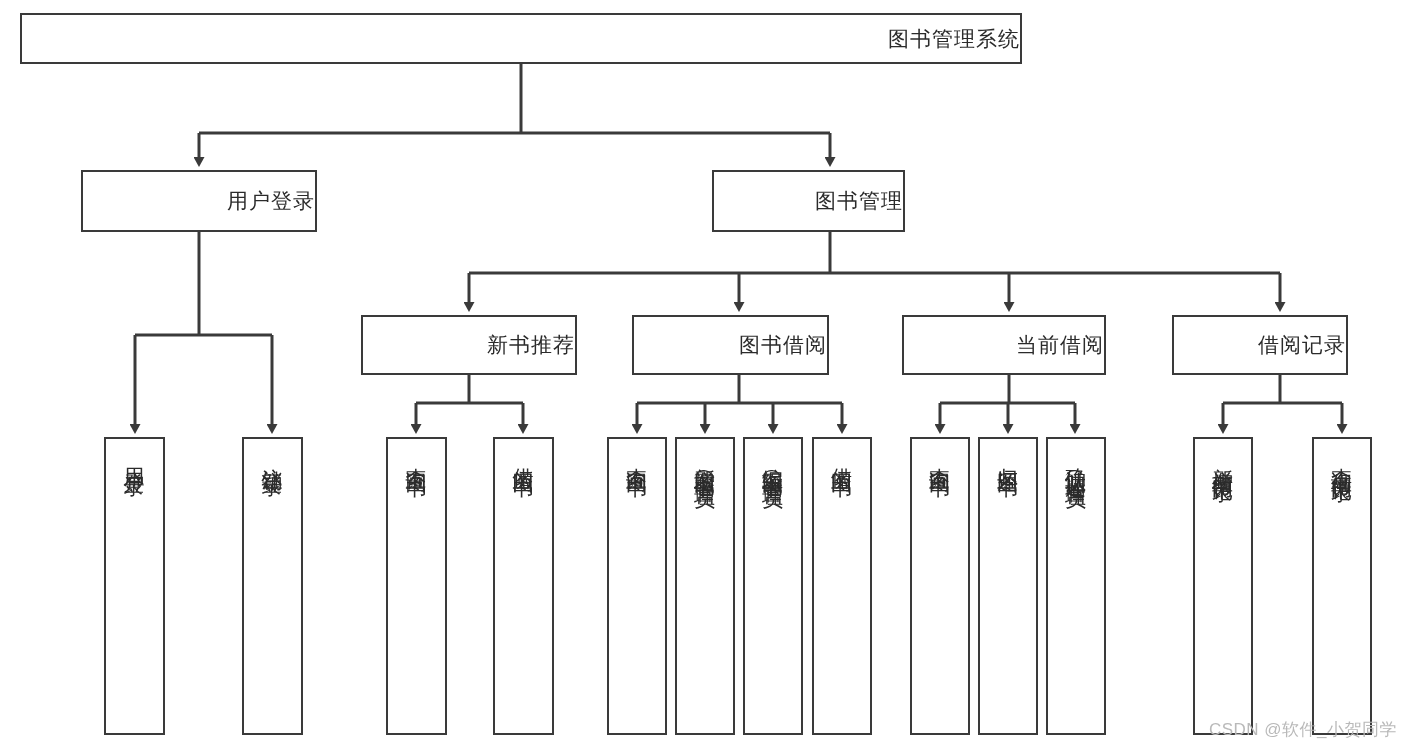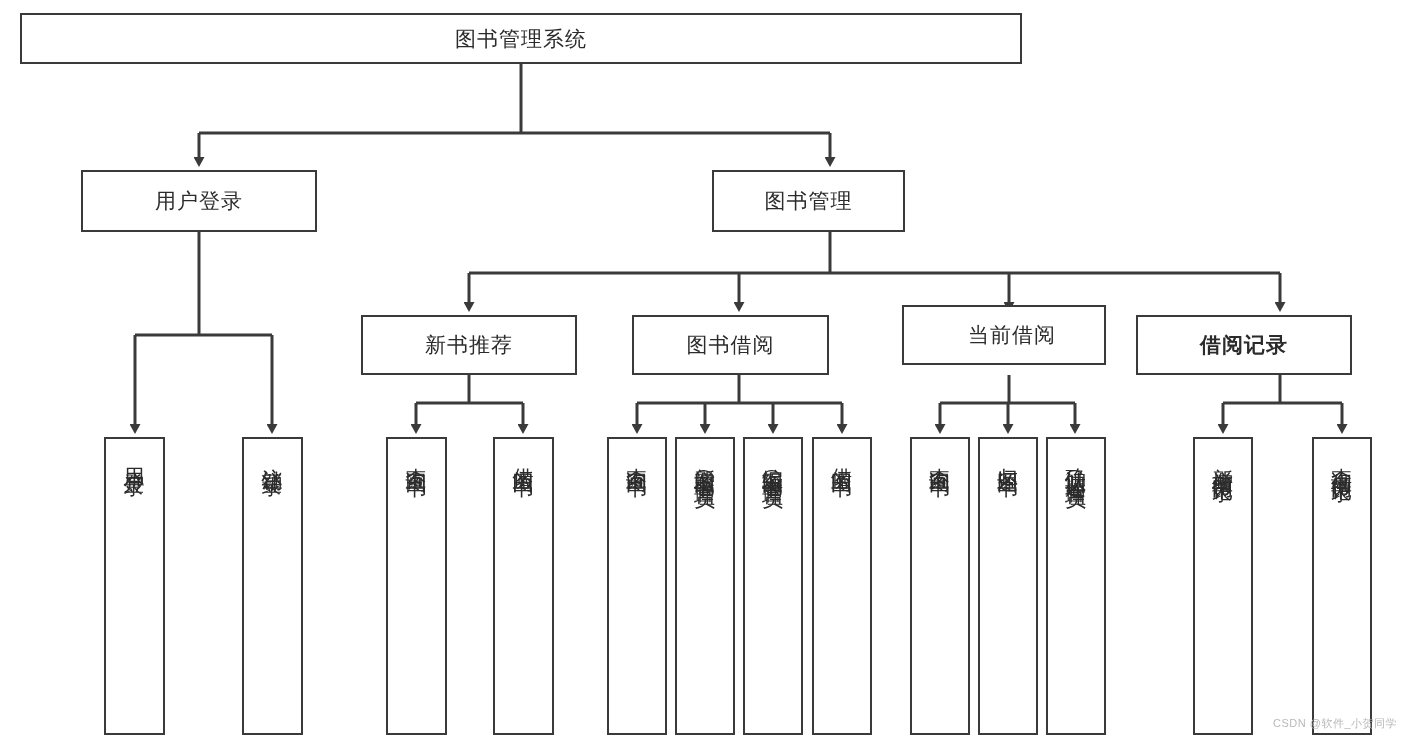--- a/index.html
+++ b/index.html
@@ -34,39 +34,40 @@
     display: flex;
     align-items: center;
     justify-content: center;
     color: #2b2b2b;
     z-index: 2;
   }
   .node.h {
     font-size: 21px;
     letter-spacing: 1px;
     white-space: nowrap;
+    justify-content: flex-end;
   }
   .node.v {
     font-size: 21px;
     padding: 12px 0 12px 0;
     align-items: flex-start;
     justify-content: center;
   }
   .node.v .vtext {
     writing-mode: vertical-rl;
     text-orientation: upright;
     letter-spacing: 3px;
     line-height: 1;
     white-space: nowrap;
   }
   .watermark {
     position: absolute;
     right: 8px;
-    bottom: 16px;
-    font-size: 11px;
+    bottom: 6px;
+    font-size: 17px;
     color: #b9b9b9;
     letter-spacing: 0.5px;
     white-space: nowrap;
     z-index: 3;
   }
 </style>
 </head>
 <body>
 
 <div id="canvas">
@@ -136,24 +137,24 @@
   <div class="node h" style="left:712px; top:170px; width:193px; height:62px;">
     <span>图书管理</span>
   </div>
 
   <div class="node h" style="left:361px; top:315px; width:216px; height:60px;">
     <span>新书推荐</span>
   </div>
   <div class="node h" style="left:632px; top:315px; width:197px; height:60px;">
     <span>图书借阅</span>
   </div>
-  <div class="node h" style="left:902px; top:305px; width:204px; height:60px;padding-left:16px;">
+  <div class="node h" style="left:902px; top:315px; width:204px; height:60px;padding-left:16px;">
     <span>当前借阅</span>
   </div>
-  <div class="node h" style="left:1136px; top:315px; width:216px; height:60px;font-weight:bold;">
+  <div class="node h" style="left:1172px; top:315px; width:176px; height:60px;">
     <span>借阅记录</span>
   </div>
 
   <div class="node v" style="left:104px; top:437px; width:61px; height:298px;">
     <span class="vtext">用户登录</span>
   </div>
   <div class="node v" style="left:242px; top:437px; width:61px; height:298px;">
     <span class="vtext">注销登录</span>
   </div>
 

